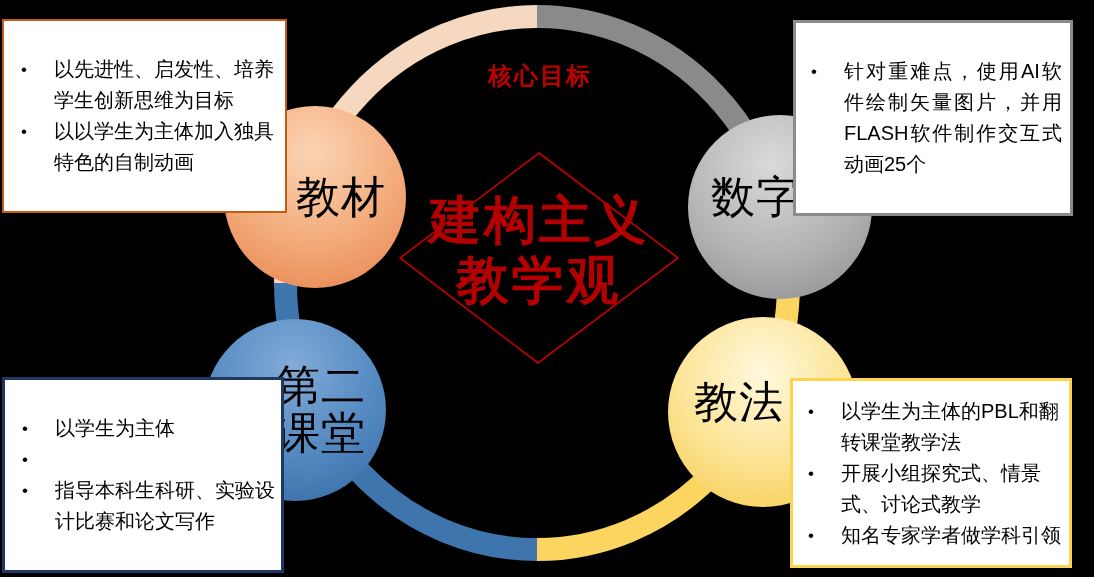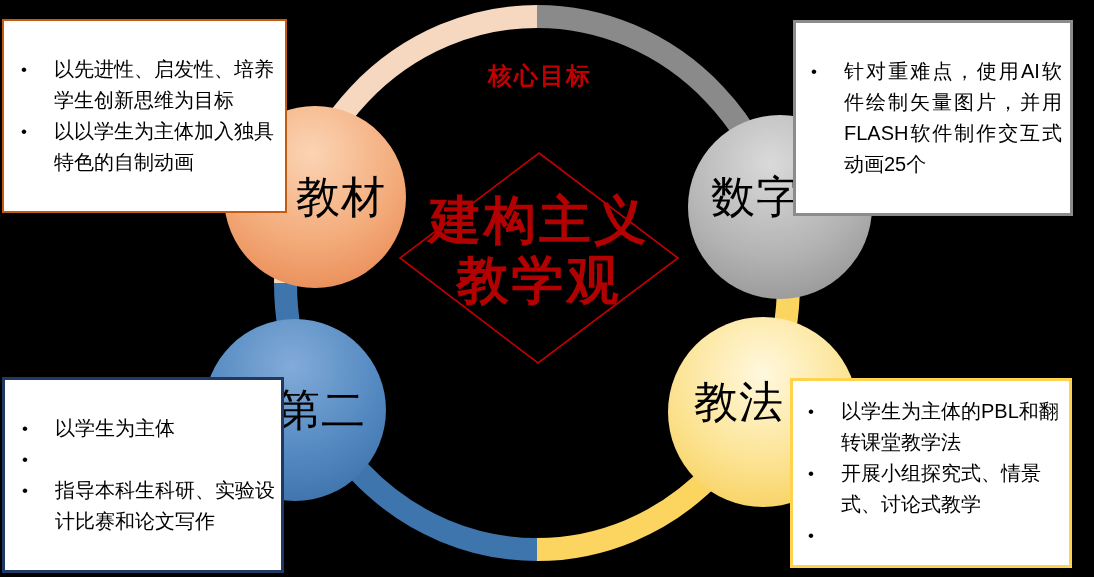--- a/index.html
+++ b/index.html
@@ -60,20 +60,21 @@
   <div class="lbl">教材</div>
 </div>
 <div id="c-digital" class="node">
   <div class="lbl">
     <span>数字</span><br>
   </div>
 </div>
 <div id="c-second" class="node">
   <div class="lbl">
     <span>第二</span><br>
+    <span>课堂</span>
   </div>
 </div>
 <div id="c-pedagogy" class="node">
   <div class="lbl">教法</div>
 </div>
 
 <div id="core-goal" class="abs">核心目标</div>
 <div id="diamond-text" class="abs">
   <div>建构主义</div>
   <div>教学观</div>
@@ -112,14 +113,15 @@
     <div class="bullet">
       <span class="dot">•</span>
       <span class="txt"><span class="b">以学生为主体</span><span>的PBL和翻转课堂教学法</span></span>
     </div>
     <div class="bullet">
       <span class="dot">•</span>
       <span class="txt"><span>开展小组探究式、情景式、讨论式教学</span></span>
     </div>
     <div class="bullet">
       <span class="dot">•</span>
+      <span class="txt"><span class="b">知名专家学者做学科引领</span></span>
     </div>
   </div>
 
 </body></html>

